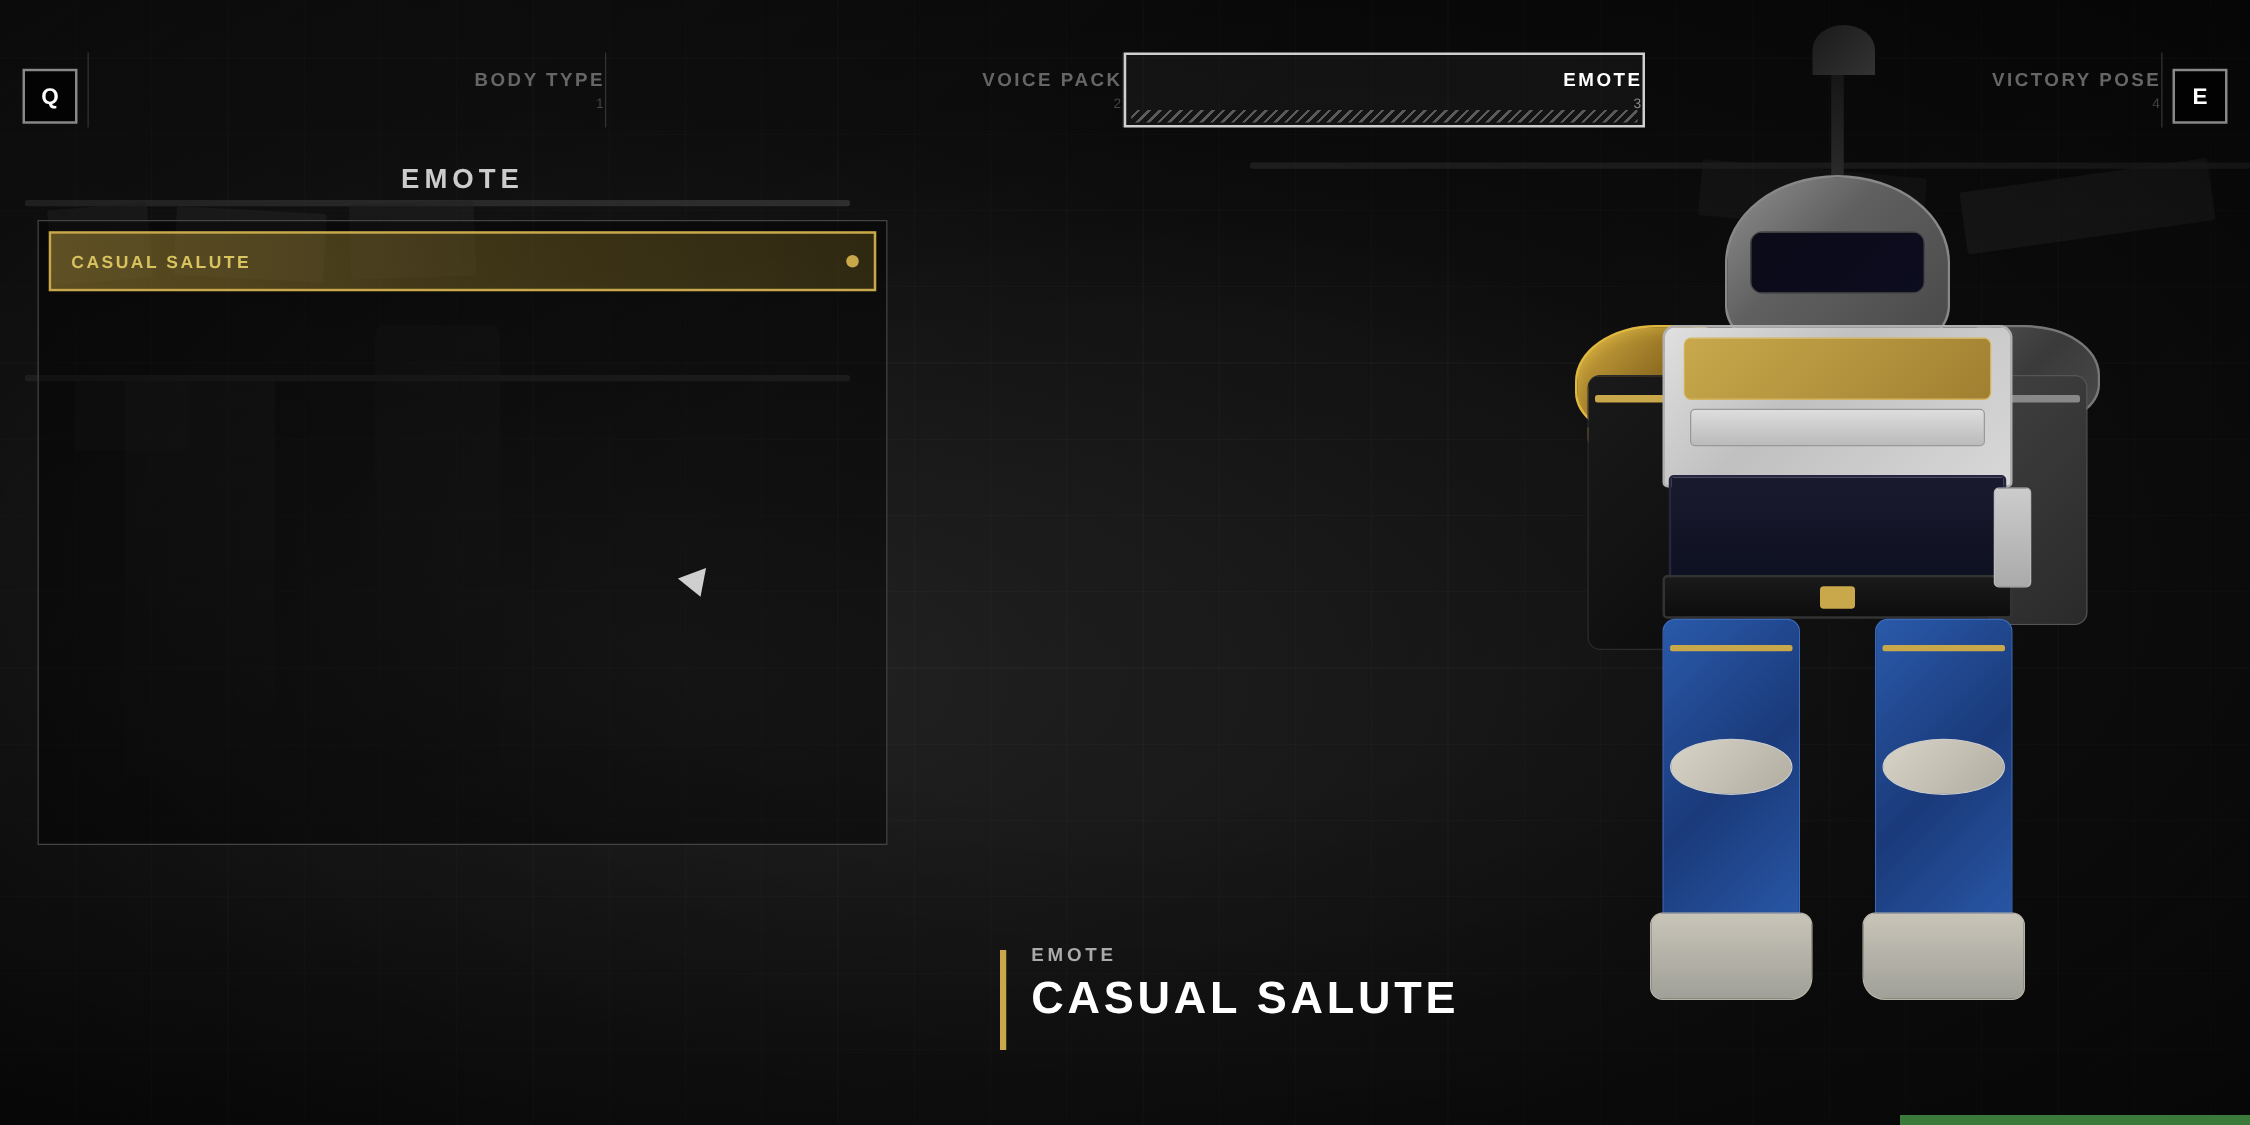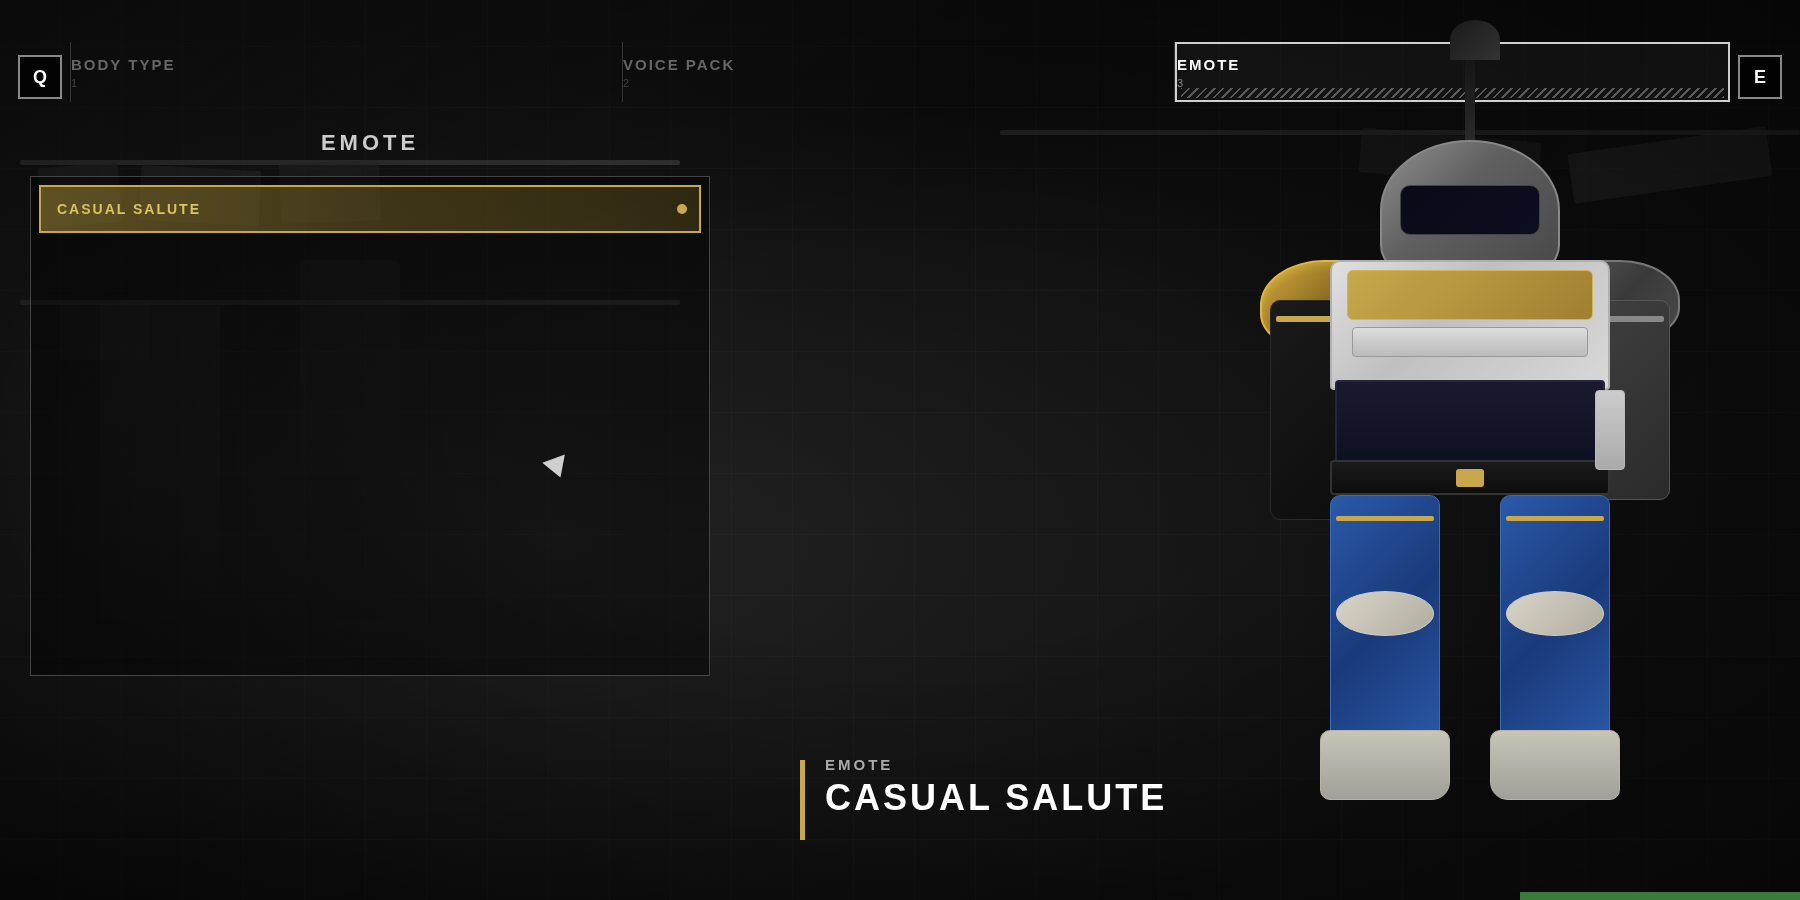--- a/index.html
+++ b/index.html
@@ -260,21 +260,21 @@
       height: 60px;
       display: flex;
       align-items: center;
     }
 
     .nav-tab-item {
       flex: 1;
       height: 100%;
       display: flex;
       flex-direction: column;
-      align-items: flex-start;
+      align-items: flex-end;
       justify-content: center;
       position: relative;
       cursor: pointer;
       border-right: 1px solid #333;
     }
 
     .nav-tab-item:first-child {
       border-left: 1px solid #333;
     }
 
@@ -364,20 +364,24 @@
       <span class="tab-label-text">VOICE PACK</span>
       <span class="tab-num-text">2</span>
     </div>
 
     <div class="nav-tab-item active-tab">
       <span class="tab-label-text">EMOTE</span>
       <span class="tab-num-text">3</span>
       <div class="tab-hatch"></div>
     </div>
 
+    <div class="nav-tab-item">
+      <span class="tab-label-text">VICTORY POSE</span>
+      <span class="tab-num-text">4</span>
+    </div>
 
 
   </div>
 
   <div class="left-panel">
     <div class="panel-title">EMOTE</div>
     <div class="emote-list">
 
       <div class="emote-item selected">
         <span class="emote-item-label">CASUAL SALUTE</span>

